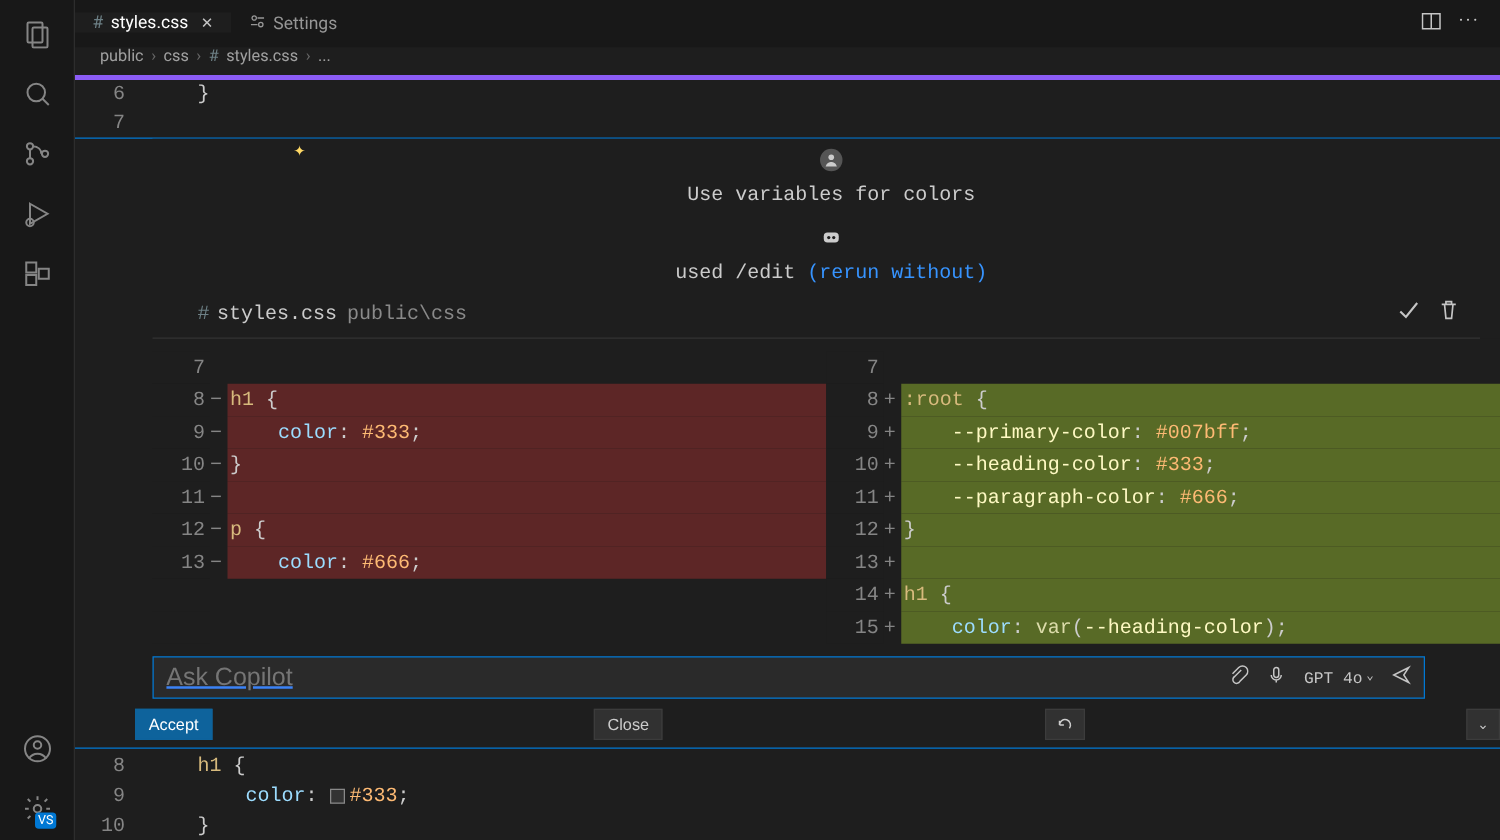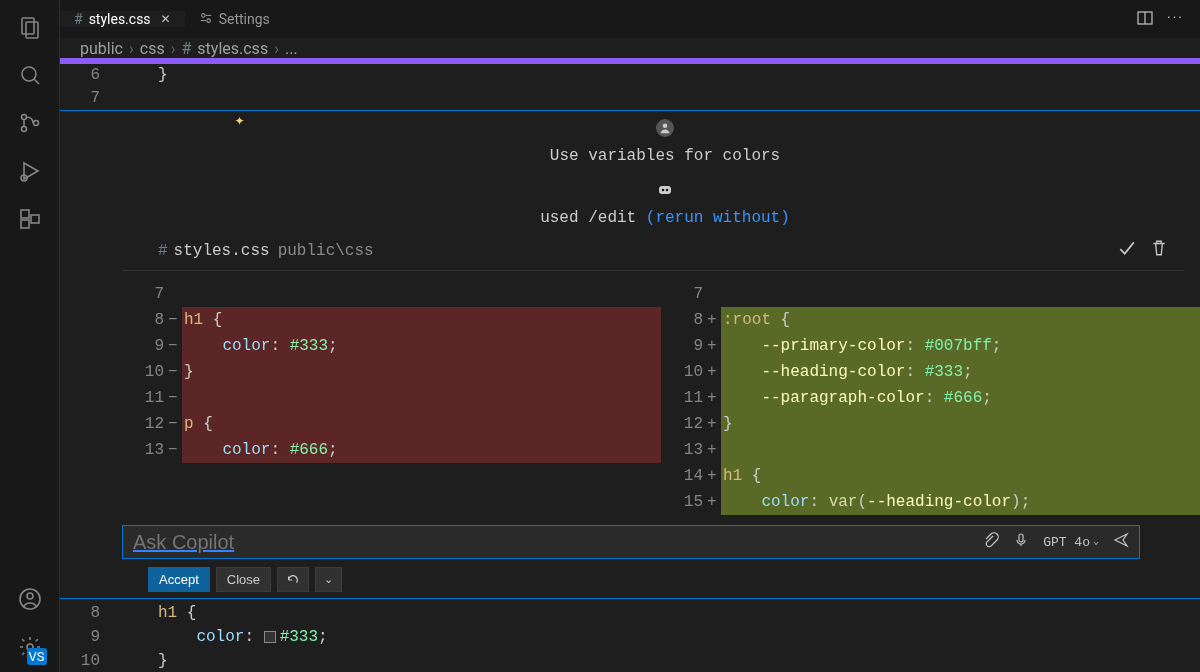--- a/index.html
+++ b/index.html
@@ -66,26 +66,26 @@
       display: flex;
       gap: 14px;
       padding-right: 16px;
       color: #c5c5c5;
     }
     .titlebar-right svg { width: 16px; height: 16px; cursor: pointer; }
     .breadcrumb-bar {
       height: 26px;
       background: #1e1e1e;
       display: flex;
-      align-items: center;
+      align-items: flex-start;
       gap: 6px;
       padding-left: 20px;
       color: #a0a0a0;
-      font-size: 16px;
-      border-bottom: 6px solid #8b5cf6;
+      font-size: 13px;
+      border-bottom: 4px solid #8b5cf6;
     }
     .breadcrumb-bar .sep { color: #666; }
     .breadcrumb-bar .file-icon { color: #6d8086; }
     .editor {
       flex: 1;
       background: #1e1e1e;
       position: relative;
       overflow: hidden;
       font-family: 'Consolas', 'Courier New', monospace;
       font-size: 16px;
@@ -97,21 +97,21 @@
     }
     .gutter {
       width: 58px;
       text-align: right;
       padding-right: 18px;
       color: #858585;
     }
     .code-content { flex: 1; white-space: pre; }
     .tok-selector { color: #d7ba7d; }
     .tok-prop { color: #9cdcfe; }
-    .tok-value { color: #86efac; }
+    .tok-value { color: #fdba74; }
     .tok-punct { color: #cccccc; }
     .sparkle { color: #ffd966; margin-left: 40px; }
     .chat-panel {
       margin: 0 0 0 62px;
       background: #1e1e1e;
     }
     .chat-msg {
       display: flex;
       align-items: center;
       gap: 10px;
@@ -178,23 +178,24 @@
       border: none;
       color: #3b82f6;
       font-size: 20px;
       outline: none;
       text-decoration: underline;
     }
     .ask-input .right { display: flex; align-items: center; gap: 14px; color: #c5c5c5; }
     .ask-input .model { font-size: 13px; color: #c5c5c5; display: flex; align-items: flex-start; gap: 3px; cursor: pointer; }
     .ask-input svg { width: 16px; height: 16px; cursor: pointer; }
     .action-row {
-      margin: 0 0 6px 88px;
+      margin: 0 0 6px 48px;
       display: flex;
       gap: 6px;
+      justify-content: space-between;
     }
     .btn {
       padding: 4px 10px;
       background: #313131;
       color: #cccccc;
       border: 1px solid #3c3c3c;
       cursor: pointer;
       font-size: 13px;
       display: inline-flex;
       align-items: center;
@@ -213,21 +214,21 @@
       display: inline-block;
       width: 12px; height: 12px;
       border: 1px solid #888;
       vertical-align: middle;
       margin-right: 4px;
       background: #333;
     }
     .tok-var { color: #fef9c3; }
     .tok-func { color: #dcdcaa; }
     .vs-badge {
-      font-size: 13px;
+      font-size: 10px;
       background: #0078d4;
       color: white;
       border-radius: 3px;
       padding: 1px 2px;
       position: absolute;
       margin-top: 18px;
       margin-left: 14px;
     }
   </style>
 </head>

